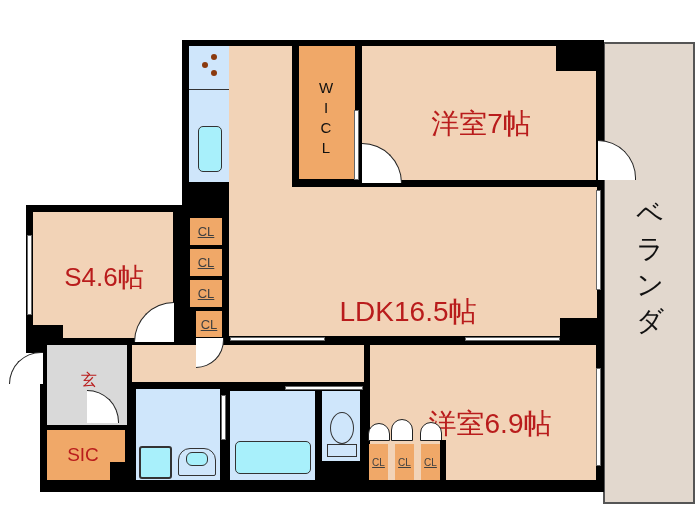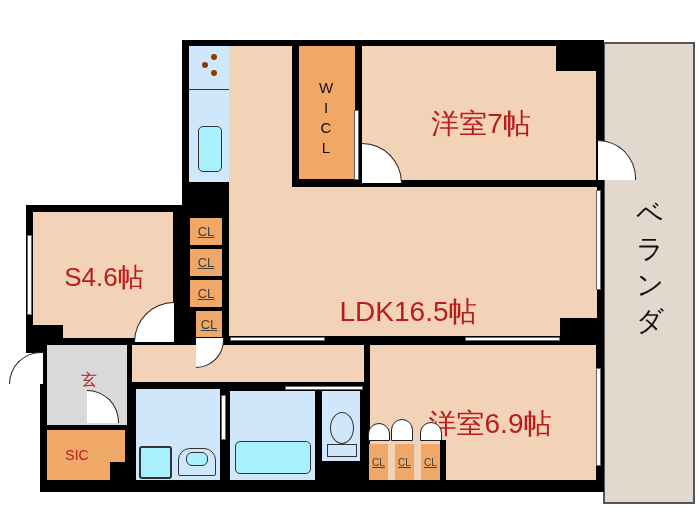--- a/index.html
+++ b/index.html
@@ -89,21 +89,21 @@
 <div class="abs room" style="left:132px;top:345px;width:232px;height:37px;"></div>
 <div class="abs door" style="left:196px;top:338px;width:28px;height:30px;border-radius:0 0 28px 0;border-top:none;border-left:none;"></div>
 
 <div class="abs gray" style="left:47px;top:345px;width:80px;height:80px;"></div>
 <div class="label" style="left:89px;top:380px;font-size:16px;">玄</div>
 <div class="abs door" style="left:9px;top:352px;width:34px;height:32px;border-radius:34px 0 0 0;border-right:none;border-bottom:none;"></div>
 <div class="abs door" style="left:87px;top:390px;width:32px;height:33px;border-radius:0 32px 0 0;border-left:none;border-bottom:none;"></div>
 
 <div class="abs closet" style="left:47px;top:430px;width:78px;height:50px;"></div>
 <div class="abs wall" style="left:110px;top:462px;width:15px;height:18px;"></div>
-<div class="label" style="left:77px;top:455px;font-size:14px;">SIC</div>
+<div class="label" style="left:83px;top:455px;font-size:19px;">SIC</div>
 
 <div class="abs wet" style="left:136px;top:389px;width:84px;height:91px;"></div>
 <div class="abs" style="left:139px;top:446px;width:33px;height:33px;background:#a8f0fb;border:2px solid #333;border-radius:3px;"></div>
 <div class="abs" style="left:178px;top:448px;width:38px;height:28px;background:#cfe6fb;border:1.5px solid #333;border-radius:12px 12px 2px 2px;"></div>
 <div class="abs" style="left:186px;top:452px;width:22px;height:14px;background:#a8f0fb;border:1.5px solid #333;border-radius:6px;"></div>
 <div class="abs win" style="left:221px;top:395px;width:5px;height:45px;"></div>
 
 <div class="abs wet" style="left:230px;top:391px;width:85px;height:89px;"></div>
 <div class="abs" style="left:235px;top:441px;width:76px;height:33px;background:#a8f0fb;border:1.5px solid #333;border-radius:5px;"></div>
 <div class="abs win" style="left:285px;top:386px;width:78px;height:4px;"></div>

